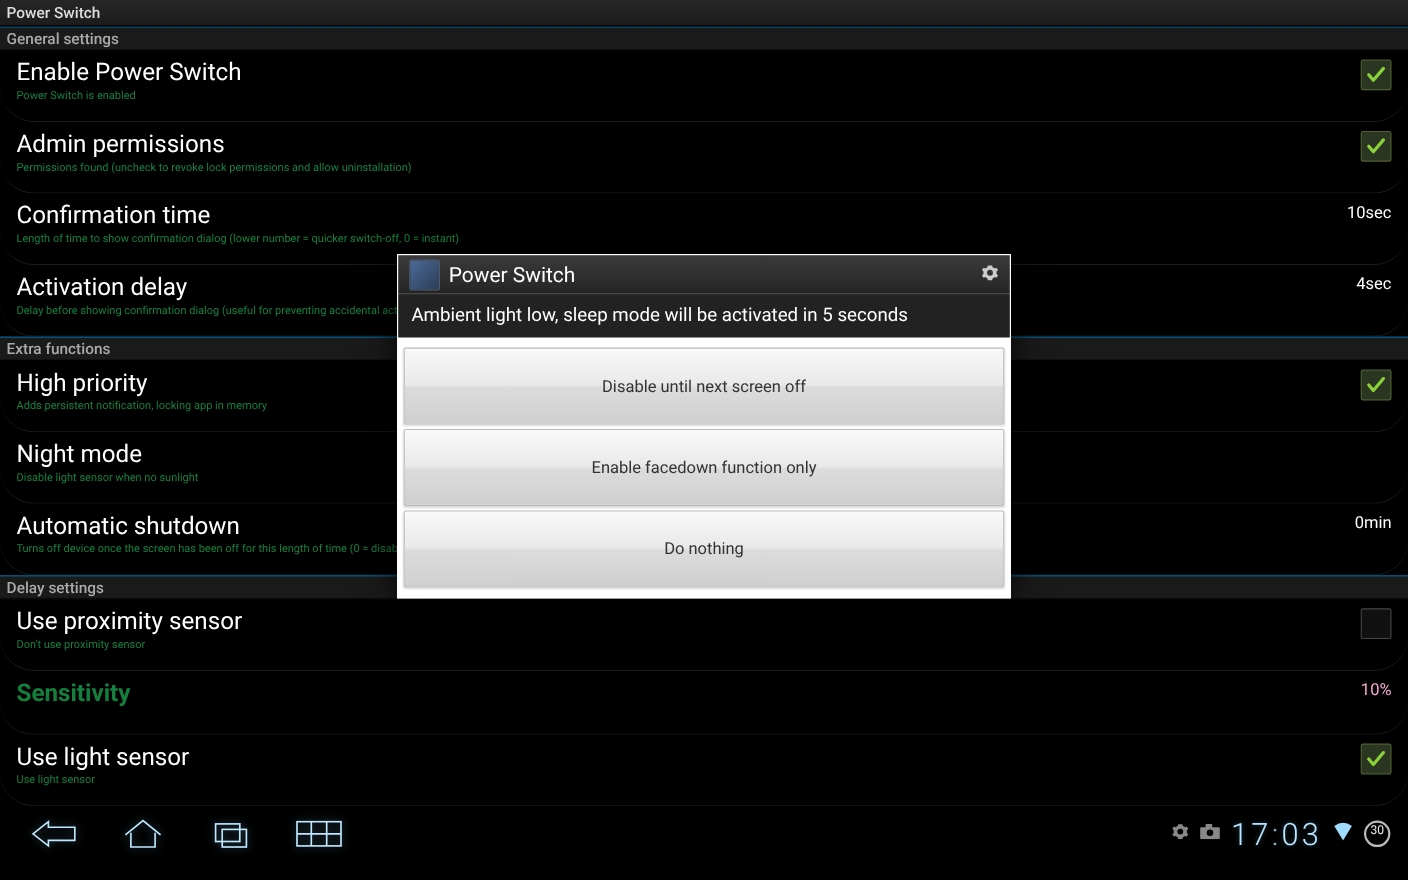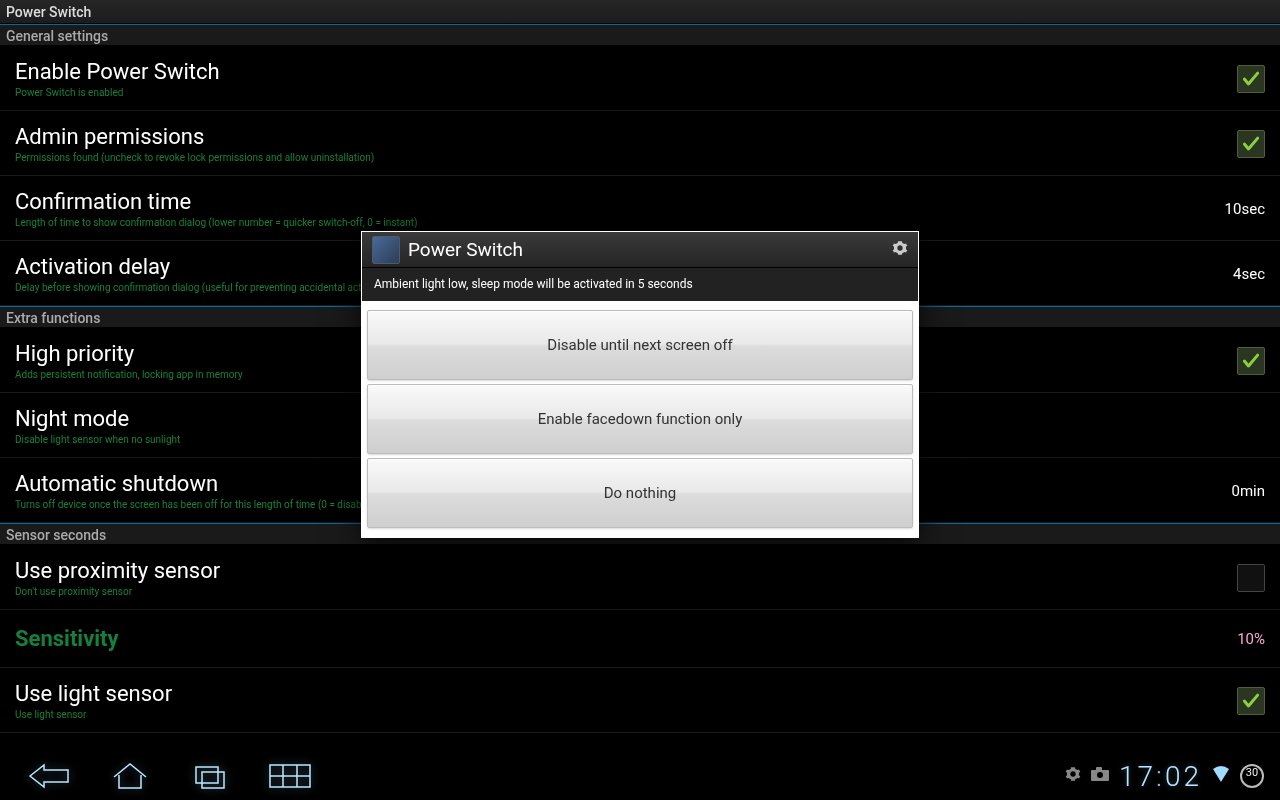--- a/index.html
+++ b/index.html
@@ -5,48 +5,48 @@
   * { box-sizing: border-box; margin:0; padding:0; font-family: "Roboto", "Droid Sans", Arial, sans-serif; }
   html,body { width:1280px; height:800px; background:#000; color:#fff; overflow:hidden; font-size:15px; -webkit-font-smoothing:antialiased; }
 
   
   .title-bar { height:24px; background:linear-gradient(#262626,#1c1c1c); display:flex; align-items:center; padding:0 6px; font-size:14px; color:#ddd; font-weight:500; border-bottom:1px solid #000; }
 
   
   .section-header { background:#1a1a1a; color:#aaa; font-size:14px; font-weight:500; padding:4px 6px 3px 6px; height:22px; display:flex; align-items:center; border-top:1px solid #0369a1; border-bottom:1px solid #000;}
 
   
-  .setting { display:flex; align-items:center; padding:8px 15px 7px 15px; border-bottom:1px solid #1a1a1a; min-height:65px; }
+  .setting { display:flex; align-items:flex-start; padding:8px 15px 7px 15px; border-bottom:1px solid #1a1a1a; min-height:65px;border-radius:31px; }
   .setting .texts { flex:1; min-width:0; }
   .setting .texts .stitle { font-size:22px; color:#fff; font-weight:400; line-height:1.15; }
   .setting .texts .stitle.dim { color:#15803d;font-weight:bold; }
   .setting .texts .sdesc { font-size:10px; color:#15803d; margin-top:3px; line-height:1.15; white-space:nowrap; overflow:hidden; text-overflow:ellipsis; }
   .setting .rvalue { font-size:15px; color:#fff; margin-left:15px; white-space:nowrap; }
   .checkbox { width:28px; height:28px; background:#111; border:1px solid #444; border-radius:2px; display:flex; align-items:center; justify-content:center; margin-left:15px; }
   .checkbox.checked { background:#2b3622; border-color:#506030; }
   .checkbox svg { display:none; }
   .checkbox.checked svg { display:block; }
 
   
-  .navbar { position:absolute; bottom:0; left:0; right:0; height:48px; background:#000; display:flex; align-items:center; padding:0 10px; }
+  .navbar { position:absolute; bottom:18px; left:0; right:0; height:48px; background:#000; display:flex; align-items:center; padding:0 10px; }
   .nav-btn { width:80px; height:48px; display:flex; align-items:center; justify-content:center; }
   .nav-btn svg { stroke:#bfe8ff; fill:none; stroke-width:1.5; filter:drop-shadow(0 0 4px rgba(140,210,255,0.4)); }
   .nav-spacer { flex:1; }
   .status-cluster { display:flex; align-items:center; gap:10px; padding-right:6px; }
   .status-cluster svg { fill:#888; }
   .clock { font-family: "Arial", monospace; font-size:28px; color:#b8e6ff; letter-spacing:3px; text-shadow:0 0 5px rgba(140,210,255,0.35); font-weight:300; display:flex; align-items:center; }
   .clock .sep { opacity:0.8; }
   .batt-badge { width:24px; height:24px; border:2px solid #bbb; border-radius:50%; display:flex; align-items:flex-start; justify-content:center; font-size:11px; color:#eee; background:#000; }
 
   
   .dialog { position:absolute; width:558px; left:361px; top:231px; background:#fff; border:1px solid #fff; box-shadow:0 8px 30px rgba(0,0,0,0.8); }
   .dialog .dlg-title { height:36px; background:linear-gradient(#3a3a3a,#252525); color:#fff; display:flex; align-items:center; padding:0 10px; font-size:19px; border-bottom:1px solid #000; }
   .dlg-title .dlg-icon { width:28px; height:28px; margin-right:8px; border:1px solid #4a5a70; background:linear-gradient(135deg,#4a6a9a,#2c3d55); border-radius:2px; }
   .dlg-title .dlg-gear { margin-left:auto; }
-  .dlg-message { background:#222; color:#fff; font-size:12px; padding:9px 12px 10px 12px; line-height:1.2; }
+  .dlg-message { background:#222; color:#fff; font-size:17px; padding:9px 12px 10px 12px; line-height:1.2; }
   .dlg-body { background:#fff; padding:5px; }
   .dlg-btn { height:70px; margin:4px 0; background:linear-gradient(#f9f9f9,#e9e9e9 48%, #dcdcdc 52%,#cfcfcf); border:1px solid #bbb; border-radius:2px; display:flex; align-items:center; justify-content:center; font-size:15px; color:#333; box-shadow:0 1px 0 rgba(255,255,255,0.6) inset, 0 1px 2px rgba(0,0,0,0.15); }
 
   .content { position:absolute; top:24px; left:0; right:0; bottom:48px; overflow:hidden; }
 
 </style>
 </head>
 <body>
 
 <div class="title-bar">
@@ -119,21 +119,21 @@
   </div>
 
   <div class="setting">
     <div class="texts">
       <div class="stitle">Automatic shutdown</div>
       <div class="sdesc">Turns off device once the screen has been off for this length of time (0 = disable)</div>
     </div>
     <div class="rvalue">0min</div>
   </div>
 
-  <div class="section-header">Sensor seconds</div>
+  <div class="section-header">Delay settings</div>
 
   <div class="setting">
     <div class="texts">
       <div class="stitle">Use proximity sensor</div>
       <div class="sdesc">Don't use proximity sensor</div>
     </div>
     <div class="checkbox">
       
     </div>
   </div>
@@ -219,21 +219,21 @@
     <span>
       <svg width="18" height="14" viewBox="0 0 18 14">
           <rect x="0" y="3" width="18" height="11" rx="1"></rect>
           <rect x="5" y="0" width="6" height="4" rx="1"></rect>
           <circle cx="9" cy="8" r="3" fill="#000"></circle>
         </svg>
     </span>
     <div class="clock">
       <span>17</span>
         <span class="sep">:</span>
-        <span>02</span>
+        <span>03</span>
     </div>
     <span>
       <svg width="18" height="18" viewBox="0 0 18 18">
           <path d="M9 17 L17 4 Q13 1 9 1 Q5 1 1 4 Z" fill="#9fdcff"></path>
         </svg>
     </span>
     <div class="batt-badge">
       <span>30</span>
     </div>
   </div>

